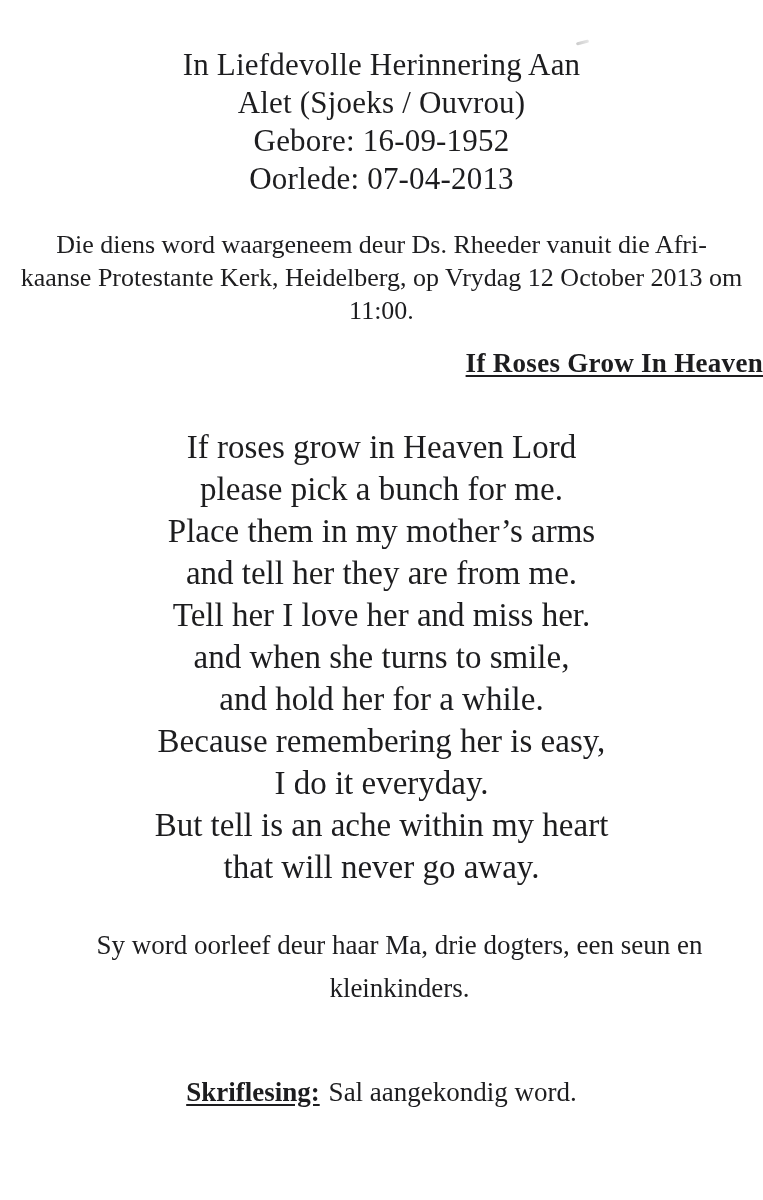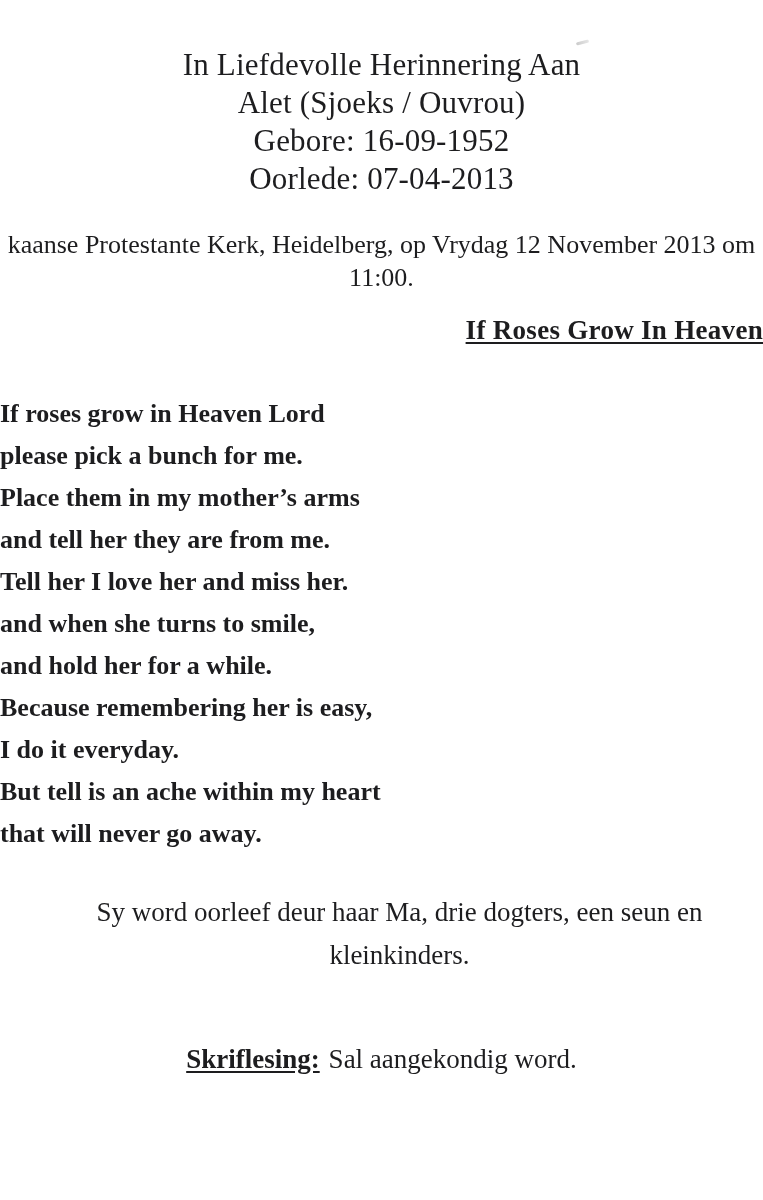--- a/index.html
+++ b/index.html
@@ -38,25 +38,24 @@
     display: inline-block;
     font-size: 27px;
     font-weight: bold;
     text-decoration: underline;
     text-underline-offset: 3px;
     letter-spacing: 0.3px;
   }
 
   .poem { margin-top: 47px; }
   .poem-line {
-    font-size: 26px;
+    font-size: 33px;
     line-height: 42px;
-    text-align: left;
+    text-align: center;
     white-space: pre-wrap;
-    font-weight: bold;
   }
 
   .survivors { margin-top: 36px; }
   .survivors-line {
     font-size: 27px;
     line-height: 43px;
     text-align: center;
     padding-left: 36px;
   }
 
@@ -93,21 +92,22 @@
   <span class="scan-speck"></span>
 
   <div class="header">
     <div class="title-line">In Liefdevolle Herinnering Aan</div>
     <div class="title-line">Alet (Sjoeks / Ouvrou)</div>
     <div class="title-line">Gebore: 16-09-1952</div>
     <div class="title-line">Oorlede: 07-04-2013</div>
   </div>
 
   <div class="notice">
-    <div class="notice-line">kaanse Protestante Kerk, Heidelberg, op Vrydag 12 November 2013 om</div>
+    <div class="notice-line">Die diens word waargeneem deur Ds. Rheeder vanuit die Afri-</div>
+    <div class="notice-line">kaanse Protestante Kerk, Heidelberg, op Vrydag 12 October 2013 om</div>
     <div class="notice-line">11:00.</div>
   </div>
 
   <div class="poem-heading-wrap center">
     <span class="poem-title">If Roses Grow In Heaven</span>
   </div>
 
   <div class="poem">
     <div class="poem-line">If roses grow in Heaven Lord</div>
     <div class="poem-line">please pick a bunch for me.</div>

